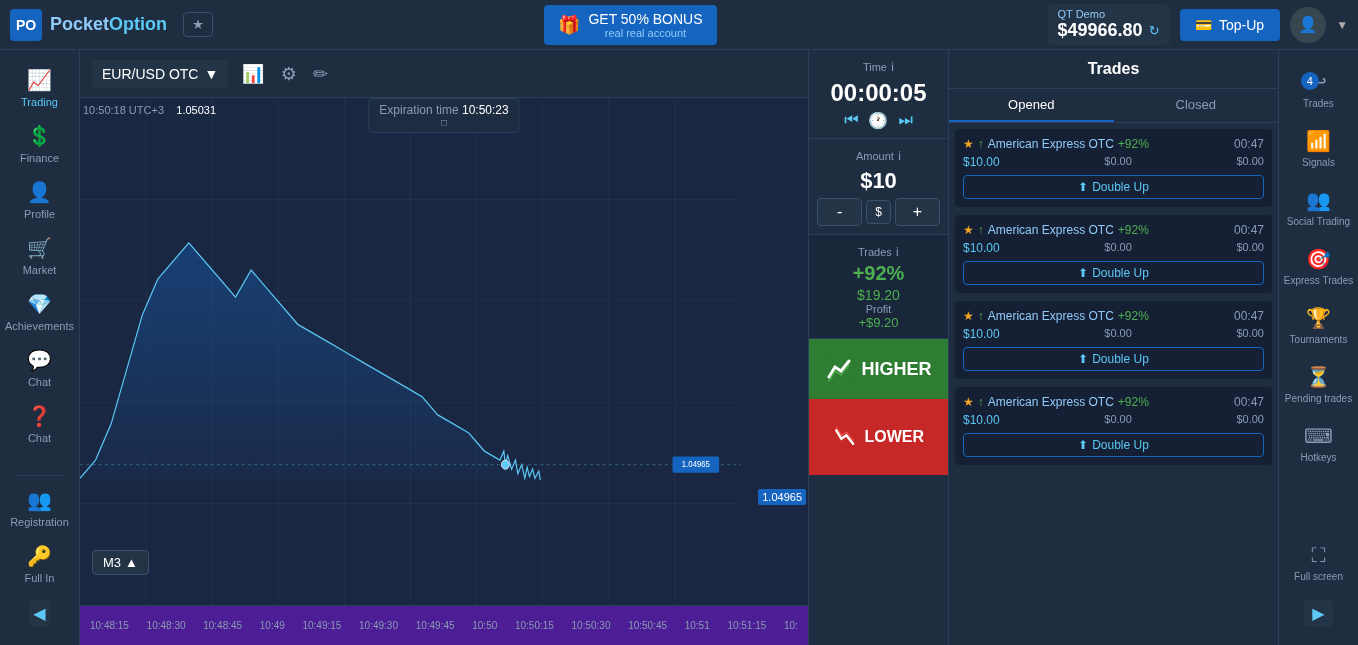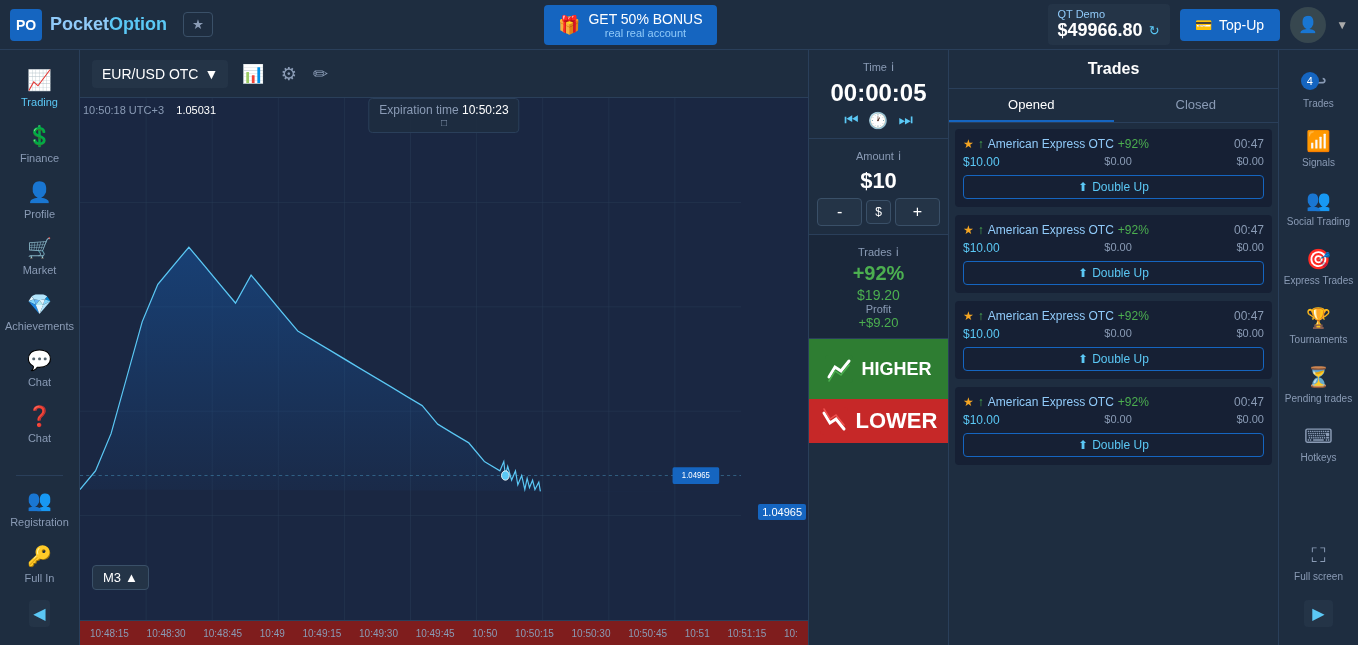--- a/index.html
+++ b/index.html
@@ -41,21 +41,21 @@
     .instrument-selector { background: #243447; border: none; border-radius: 4px; color: #fff; padding: 6px 10px; cursor: pointer; font-size: 14px; display: flex; align-items: center; gap: 6px; }
     .toolbar-icons { display: flex; gap: 8px; }
     .toolbar-icon-btn { background: transparent; border: none; color: #8a9bb5; font-size: 18px; cursor: pointer; padding: 4px; }
     .chart-container { flex: 1; position: relative; overflow: hidden; }
     .price-label { font-size: 11px; color: #8a9bb5; text-align: right; }
 
     
     .expiration-banner { position: absolute; top: 0; left: 50%; transform: translateX(-50%); background: rgba(30,45,64,0.9); border: 1px solid #2a3f5a; padding: 4px 10px; font-size: 12px; color: #8a9bb5; border-radius: 4px; z-index: 10; }
     .expiration-banner .exp-time { color: #fff; }
 
-    .chart-time-axis { height: 25px; background: #7f1d1d; border-top: 1px solid #2a3f5a; display: flex; align-items: center; padding: 0 10px; }
+    .chart-time-axis { height: 40px; background: #4c1d95; border-top: 1px solid #2a3f5a; display: flex; align-items: center; padding: 0 10px; }
     .time-labels { display: flex; width: 100%; justify-content: space-between; font-size: 10px; color: #8a9bb5; }
 
     
     .timeframe-btn { position: absolute; bottom: 30px; left: 12px; background: #243447; border: 1px solid #3a5068; border-radius: 4px; color: #fff; padding: 4px 10px; cursor: pointer; font-size: 13px; display: flex; align-items: center; gap: 4px; }
 
     
     .trading-panel { width: 140px; background: #1e2d40; border-left: 1px solid #2a3f5a; display: flex; flex-direction: column; flex-shrink: 0; }
     .time-section { padding: 8px; text-align: center; border-bottom: 1px solid #2a3f5a; }
     .time-label { font-size: 11px; color: #8a9bb5; display: flex; align-items: center; justify-content: center; gap: 4px; }
     .countdown { font-size: 24px; font-weight: bold; color: #fff; margin: 4px 0; }
@@ -70,21 +70,21 @@
     .amount-currency { background: #243447; border: 1px solid #3a5068; border-radius: 4px; color: #fff; padding: 4px 8px; font-size: 12px; }
 
     .payout-section { padding: 8px; border-bottom: 1px solid #2a3f5a; text-align: center; background: rgba(22,34,52,0.5); }
     .payout-label { font-size: 11px; color: #8a9bb5; display: flex; align-items: center; justify-content: center; gap: 4px; }
     .payout-percent { font-size: 20px; font-weight: bold; color: #4caf50; margin: 2px 0; }
     .payout-amount { font-size: 14px; color: #4caf50; }
     .profit-label { font-size: 11px; color: #8a9bb5; }
     .profit-amount { font-size: 13px; color: #4caf50; }
 
     .higher-btn { background: #2e7d32; border: none; cursor: pointer; color: #fff; font-size: 18px; font-weight: bold; padding: 16px; width: 100%; display: flex; align-items: center; justify-content: center; gap: 8px; }
-    .lower-btn { background: #c62828; border: none; cursor: pointer; color: #fff; font-size: 22px; font-weight: bold; padding: 8px; width: 100%; display: flex; align-items: center; justify-content: center; gap: 8px; }
+    .lower-btn { background: #c62828; border: none; cursor: pointer; color: #fff; font-size: 16px; font-weight: bold; padding: 24px; width: 100%; display: flex; align-items: center; justify-content: center; gap: 8px; }
 
     
     .trades-panel { width: 330px; background: #1e2d40; border-left: 1px solid #2a3f5a; display: flex; flex-direction: column; flex-shrink: 0; }
     .trades-header { padding: 10px 12px; text-align: center; font-size: 16px; font-weight: bold; border-bottom: 1px solid #2a3f5a; }
     .trades-tabs { display: flex; border-bottom: 1px solid #2a3f5a; }
     .trades-tab { flex: 1; padding: 8px; text-align: center; cursor: pointer; font-size: 13px; color: #8a9bb5; border-bottom: 2px solid transparent; }
     .trades-tab.active { color: #fff; border-bottom: 2px solid #1565c0; }
     .trades-list { flex: 1; overflow-y: auto; padding: 6px; display: flex; flex-direction: column; gap: 8px; }
     .trade-item { background: #162034; border-radius: 4px; padding: 8px; }
     .trade-item-header { display: flex; align-items: center; justify-content: space-between; margin-bottom: 4px; }

